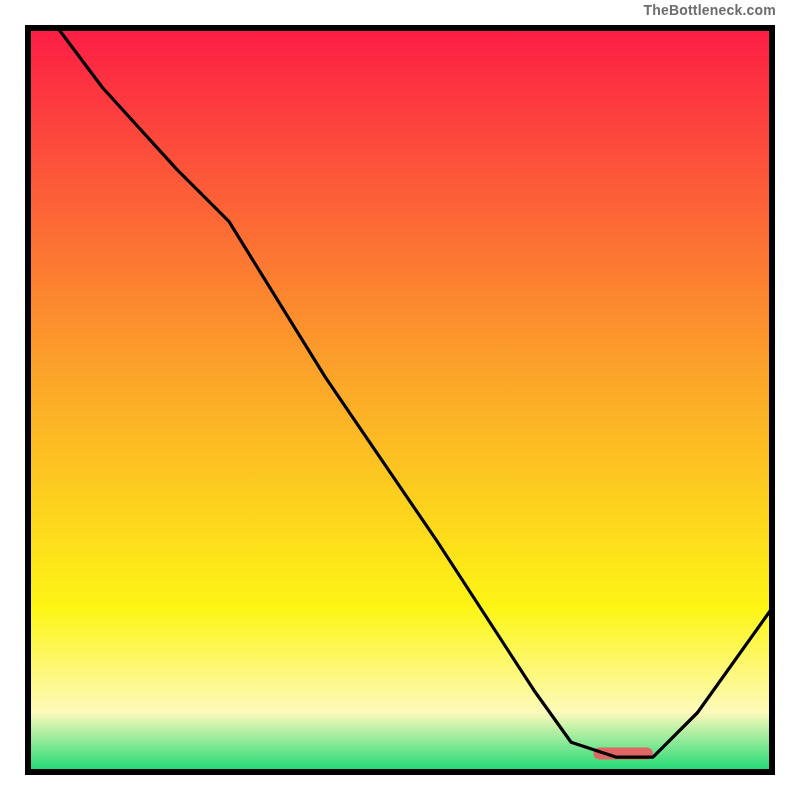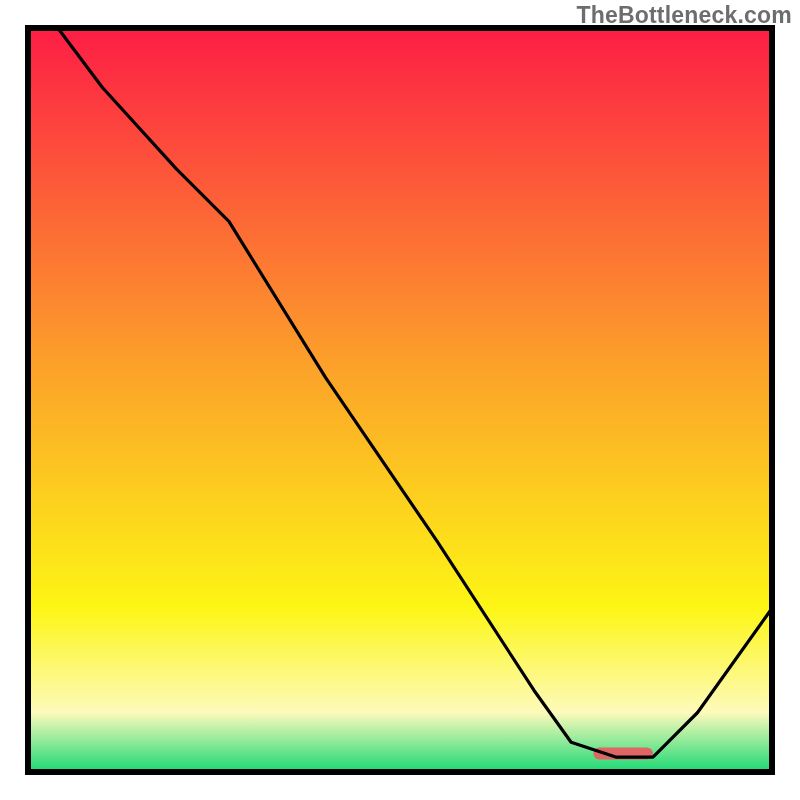--- a/index.html
+++ b/index.html
@@ -12,22 +12,22 @@
     font-family: Arial, Helvetica, sans-serif;
   }
   .wrap {
     position: relative;
     width: 800px;
     height: 800px;
   }
   .watermark {
     position: absolute;
     top: 2px;
-    right: 8px;
-    font-size: 23px;
+    right: 24px;
+    font-size: 14px;
     font-weight: 600;
     color: #6d6d6d;
     letter-spacing: 0.2px;
     z-index: 10;
   }
   svg.plot {
     position: absolute;
     left: 0;
     top: 0;
     width: 800px;

